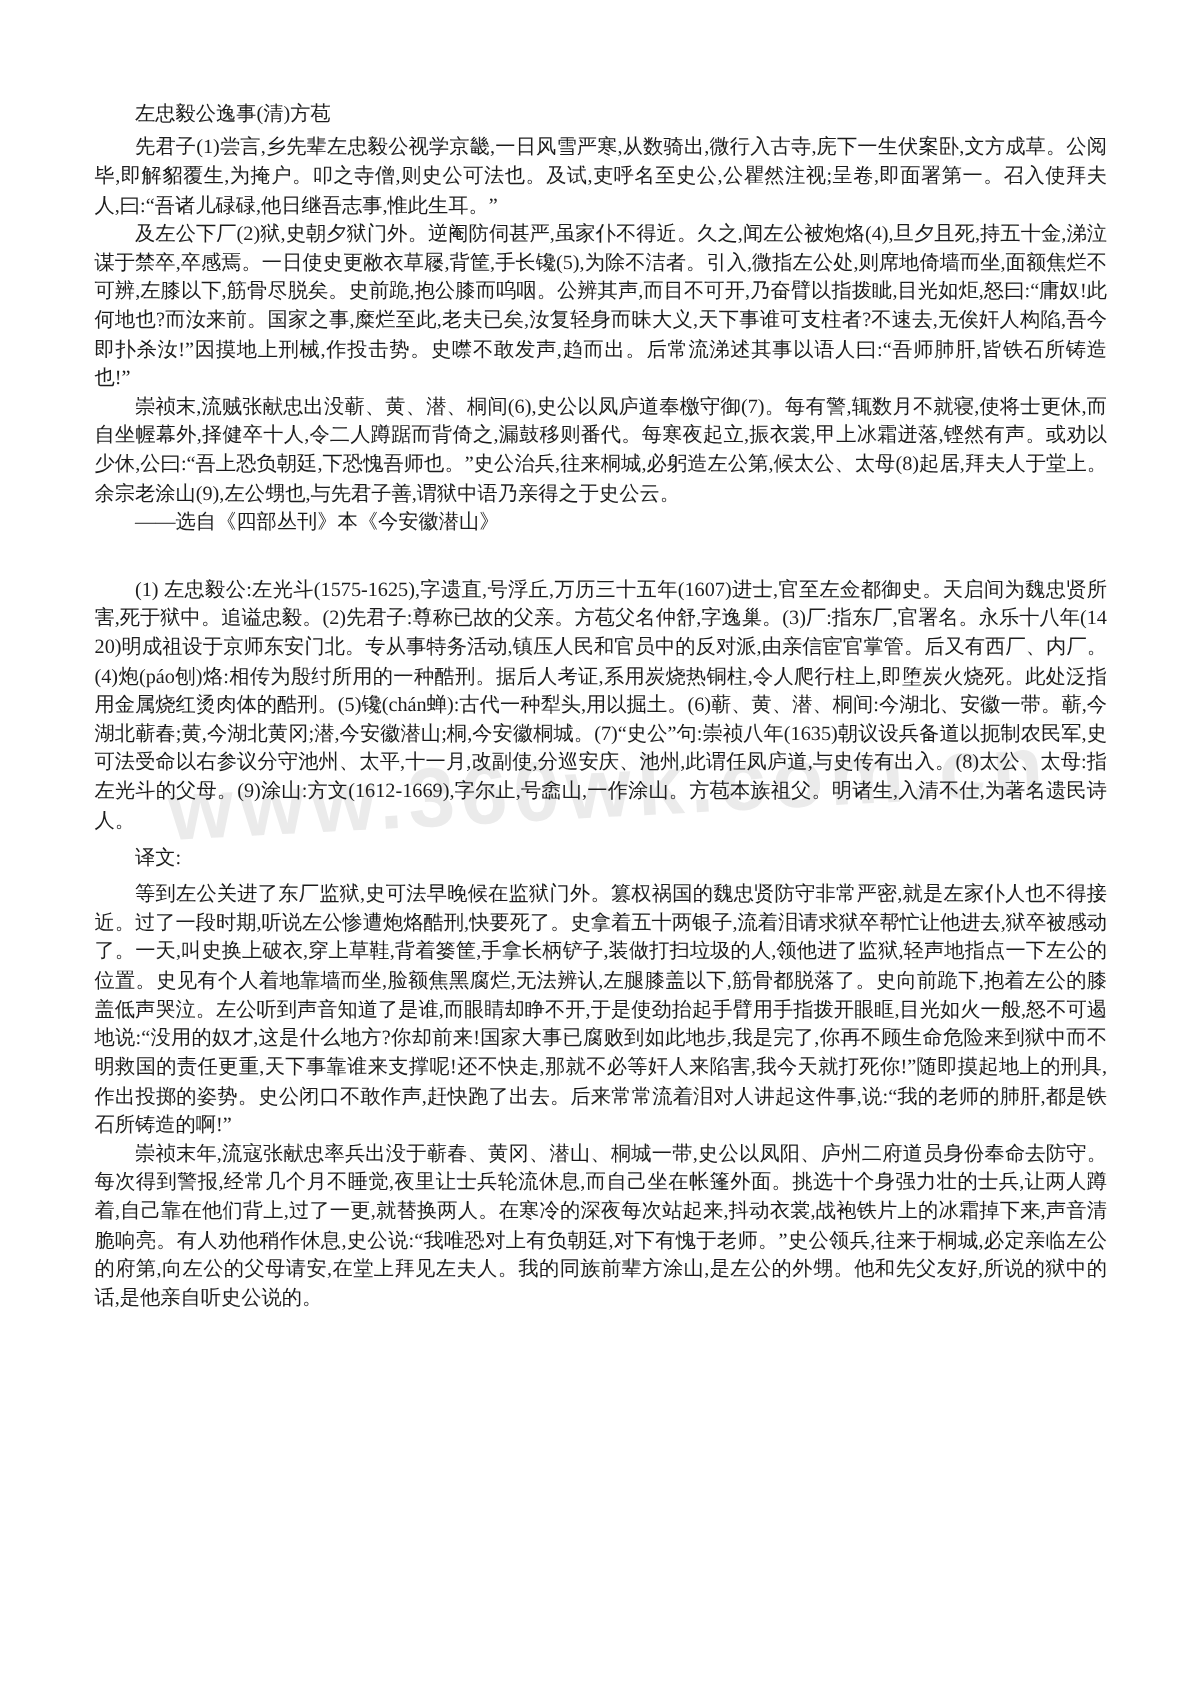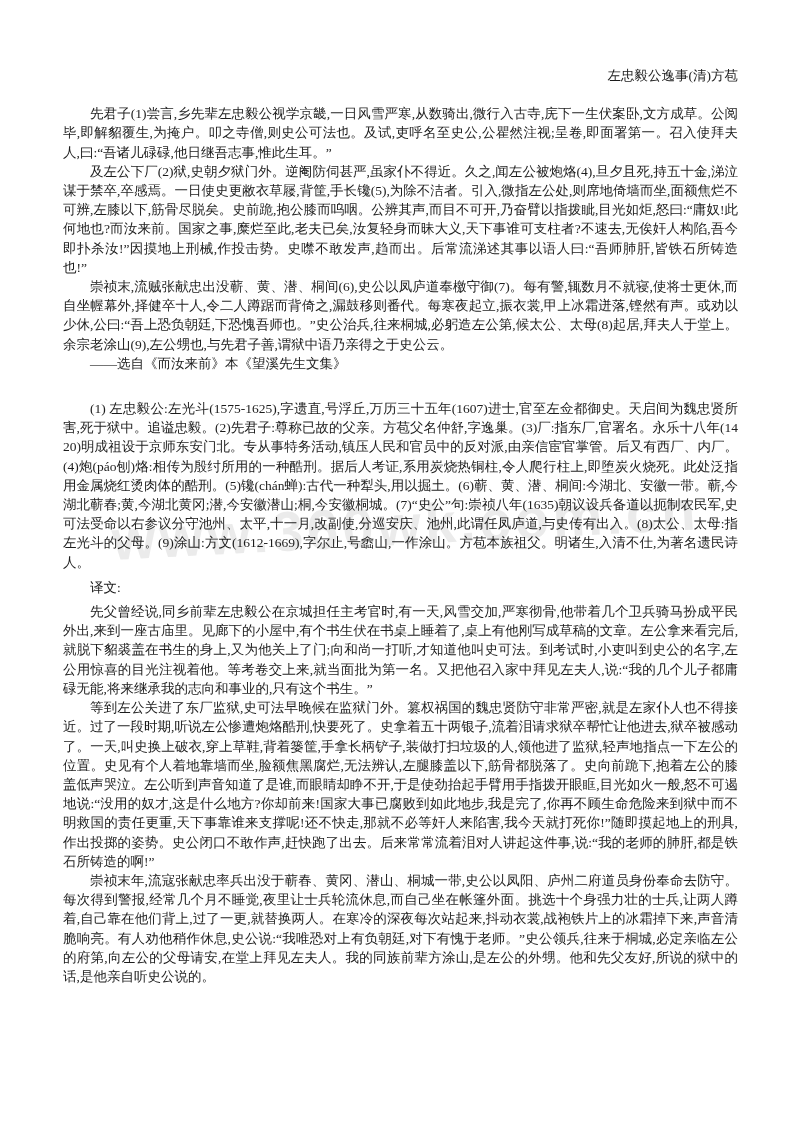--- a/index.html
+++ b/index.html
@@ -47,22 +47,22 @@
   .doc-text h1 {
     margin: 0;
     font-size: 13.5px;
     font-weight: normal;
     line-height: 19.2px;
     text-align: justify;
     text-indent: 2em;
     word-break: break-all;
   }
   h1.title {
-    margin-bottom: 19px;
-    text-align: right;
+    margin-bottom: 3px;
+    text-align: left;
   }
   .section-notes {
     margin-top: 26px;
   }
   .section-translation {
     margin-top: 6px;
   }
   .heading {
     margin-bottom: 5px !important;
     text-align: left !important;
@@ -76,28 +76,27 @@
   <div class="watermark">www.360wk.com.cn</div>
 
   <div class="doc-text">
 
     <h1 class="title">左忠毅公逸事(清)方苞</h1>
 
     <div class="section-original">
       <p>先君子(1)尝言,乡先辈左忠毅公视学京畿,一日风雪严寒,从数骑出,微行入古寺,庑下一生伏案卧,文方成草。公阅毕,即解貂覆生,为掩户。叩之寺僧,则史公可法也。及试,吏呼名至史公,公瞿然注视;呈卷,即面署第一。召入使拜夫人,曰:“吾诸儿碌碌,他日继吾志事,惟此生耳。”</p>
       <p>及左公下厂(2)狱,史朝夕狱门外。逆阉防伺甚严,虽家仆不得近。久之,闻左公被炮烙(4),旦夕且死,持五十金,涕泣谋于禁卒,卒感焉。一日使史更敝衣草屦,背筐,手长镵(5),为除不洁者。引入,微指左公处,则席地倚墙而坐,面额焦烂不可辨,左膝以下,筋骨尽脱矣。史前跪,抱公膝而呜咽。公辨其声,而目不可开,乃奋臂以指拨眦,目光如炬,怒曰:“庸奴!此何地也?而汝来前。国家之事,糜烂至此,老夫已矣,汝复轻身而昧大义,天下事谁可支柱者?不速去,无俟奸人构陷,吾今即扑杀汝!”因摸地上刑械,作投击势。史噤不敢发声,趋而出。后常流涕述其事以语人曰:“吾师肺肝,皆铁石所铸造也!”</p>
       <p>崇祯末,流贼张献忠出没蕲、黄、潜、桐间(6),史公以凤庐道奉檄守御(7)。每有警,辄数月不就寝,使将士更休,而自坐幄幕外,择健卒十人,令二人蹲踞而背倚之,漏鼓移则番代。每寒夜起立,振衣裳,甲上冰霜迸落,铿然有声。或劝以少休,公曰:“吾上恐负朝廷,下恐愧吾师也。”史公治兵,往来桐城,必躬造左公第,候太公、太母(8)起居,拜夫人于堂上。余宗老涂山(9),左公甥也,与先君子善,谓狱中语乃亲得之于史公云。</p>
-      <p>——选自《而汝来前》本《望溪先生文集》</p>
+      <p>——选自《四部丛刊》本《今安徽潜山》</p>
     </div>
 
     <div class="section-notes">
       <p>(1) 左忠毅公:左光斗(1575-1625),字遗直,号浮丘,万历三十五年(1607)进士,官至左佥都御史。天启间为魏忠贤所害,死于狱中。追谥忠毅。(2)先君子:尊称已故的父亲。方苞父名仲舒,字逸巢。(3)厂:指东厂,官署名。永乐十八年(1420)明成祖设于京师东安门北。专从事特务活动,镇压人民和官员中的反对派,由亲信宦官掌管。后又有西厂、内厂。(4)炮(páo刨)烙:相传为殷纣所用的一种酷刑。据后人考证,系用炭烧热铜柱,令人爬行柱上,即堕炭火烧死。此处泛指用金属烧红烫肉体的酷刑。(5)镵(chán蝉):古代一种犁头,用以掘土。(6)蕲、黄、潜、桐间:今湖北、安徽一带。蕲,今湖北蕲春;黄,今湖北黄冈;潜,今安徽潜山;桐,今安徽桐城。(7)“史公”句:崇祯八年(1635)朝议设兵备道以扼制农民军,史可法受命以右参议分守池州、太平,十一月,改副使,分巡安庆、池州,此谓任凤庐道,与史传有出入。(8)太公、太母:指左光斗的父母。(9)涂山:方文(1612-1669),字尔止,号嵞山,一作涂山。方苞本族祖父。明诸生,入清不仕,为著名遗民诗人。</p>
     </div>
 
     <div class="section-translation">
       <p class="heading">译文:</p>
-      <p>先父曾经说,同乡前辈左忠毅公在京城担任主考官时,有一天,风雪交加,严寒彻骨,他带着几个卫兵骑马扮成平民外出,来到一座古庙里。见廊下的小屋中,有个书生伏在书桌上睡着了,桌上有他刚写成草稿的文章。左公拿来看完后,就脱下貂裘盖在书生的身上,又为他关上了门;向和尚一打听,才知道他叫史可法。到考试时,小吏叫到史公的名字,左公用惊喜的目光注视着他。等考卷交上来,就当面批为第一名。又把他召入家中拜见左夫人,说:“我的几个儿子都庸碌无能,将来继承我的志向和事业的,只有这个书生。”</p>
       <p>等到左公关进了东厂监狱,史可法早晚候在监狱门外。篡权祸国的魏忠贤防守非常严密,就是左家仆人也不得接近。过了一段时期,听说左公惨遭炮烙酷刑,快要死了。史拿着五十两银子,流着泪请求狱卒帮忙让他进去,狱卒被感动了。一天,叫史换上破衣,穿上草鞋,背着篓筐,手拿长柄铲子,装做打扫垃圾的人,领他进了监狱,轻声地指点一下左公的位置。史见有个人着地靠墙而坐,脸额焦黑腐烂,无法辨认,左腿膝盖以下,筋骨都脱落了。史向前跪下,抱着左公的膝盖低声哭泣。左公听到声音知道了是谁,而眼睛却睁不开,于是使劲抬起手臂用手指拨开眼眶,目光如火一般,怒不可遏地说:“没用的奴才,这是什么地方?你却前来!国家大事已腐败到如此地步,我是完了,你再不顾生命危险来到狱中而不明救国的责任更重,天下事靠谁来支撑呢!还不快走,那就不必等奸人来陷害,我今天就打死你!”随即摸起地上的刑具,作出投掷的姿势。史公闭口不敢作声,赶快跑了出去。后来常常流着泪对人讲起这件事,说:“我的老师的肺肝,都是铁石所铸造的啊!”</p>
       <p>崇祯末年,流寇张献忠率兵出没于蕲春、黄冈、潜山、桐城一带,史公以凤阳、庐州二府道员身份奉命去防守。每次得到警报,经常几个月不睡觉,夜里让士兵轮流休息,而自己坐在帐篷外面。挑选十个身强力壮的士兵,让两人蹲着,自己靠在他们背上,过了一更,就替换两人。在寒冷的深夜每次站起来,抖动衣裳,战袍铁片上的冰霜掉下来,声音清脆响亮。有人劝他稍作休息,史公说:“我唯恐对上有负朝廷,对下有愧于老师。”史公领兵,往来于桐城,必定亲临左公的府第,向左公的父母请安,在堂上拜见左夫人。我的同族前辈方涂山,是左公的外甥。他和先父友好,所说的狱中的话,是他亲自听史公说的。</p>
     </div>
 
   </div>
 </div>
 
 </body></html>

